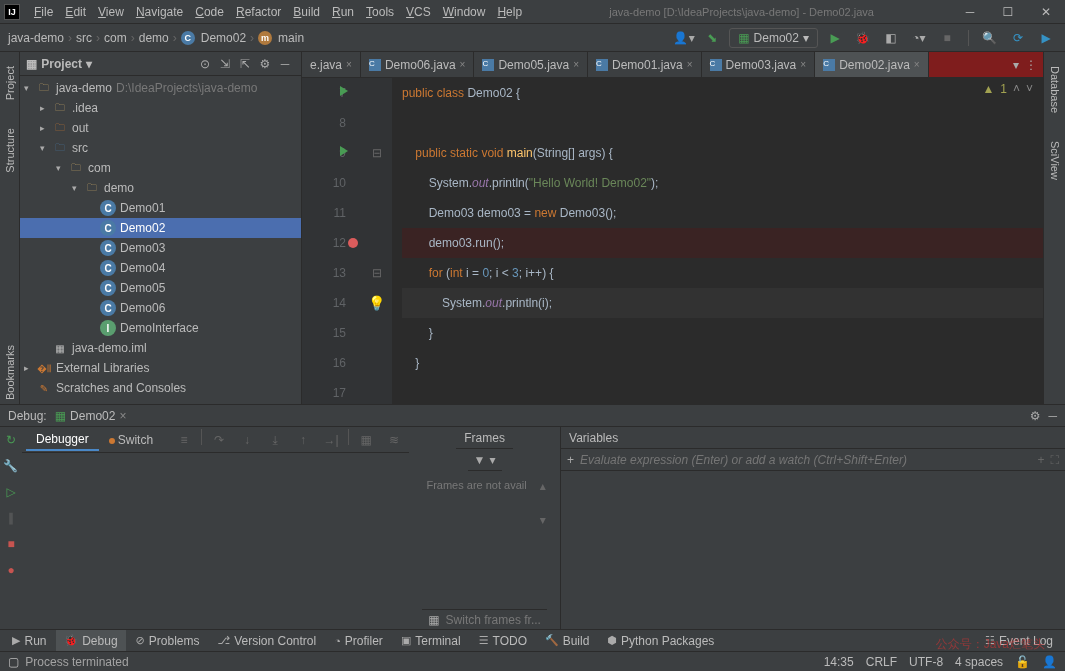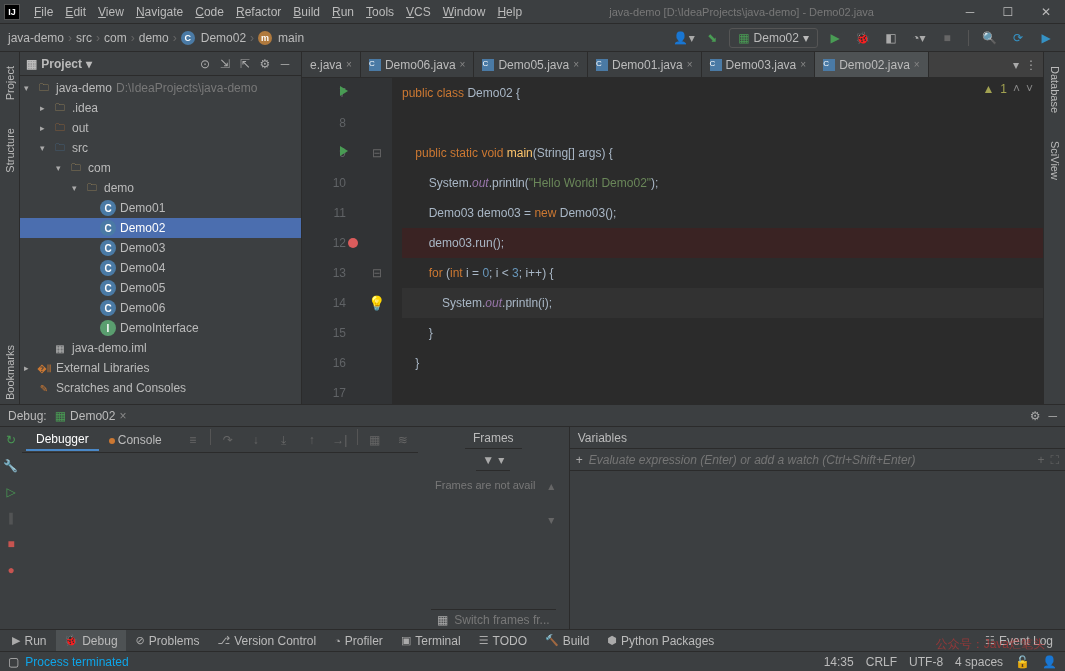--- a/index.html
+++ b/index.html
@@ -37,21 +37,21 @@
 .tree-row .ticon { width: 16px; height: 16px; margin-right: 4px; display: flex; align-items: center; justify-content: center; font-size: 10px; }
 .tree-row .tlabel { color: #bbbbbb; }
 .tree-row.selected .tlabel { color: #fff; }
 .tree-row .tpath { color: #787878; margin-left: 4px; }
 .folder-ic { color: #c9a86a; }
 .folder-out { color: #cc7832; }
 .folder-src { color: #4a7aa5; }
 .class-ic { width: 14px; height: 14px; border-radius: 50%; background: #4a7aa5; color: #fff; font-size: 8px; font-weight: bold; }
 .iface-ic { width: 14px; height: 14px; border-radius: 50%; background: #5a9e6f; color: #fff; font-size: 8px; font-weight: bold; }
 .editor-area { flex: 1; display: flex; flex-direction: column; background: #2b2b2b; overflow: hidden; }
-.editor-tabs { height: 26px; background: #404040; display: flex; align-items: stretch; border-bottom: 1px solid #2b2b2b; overflow: hidden; }
+.editor-tabs { height: 26px; background: #7f1d1d; display: flex; align-items: stretch; border-bottom: 1px solid #2b2b2b; overflow: hidden; }
 .etab { display: flex; align-items: center; padding: 0 8px; gap: 4px; border-right: 1px solid #2b2b2b; cursor: pointer; background: #3c3f41; }
 .etab.active { background: #4e5254; }
 .etab .close { color: #888; font-size: 10px; }
 .etab-tools { margin-left: auto; display: flex; align-items: center; padding: 0 6px; gap: 6px; }
 .editor-body { flex: 1; display: flex; overflow: hidden; font-family: "JetBrains Mono", Consolas, monospace; font-size: 14px; position: relative; }
 .gutter { width: 60px; background: #313335; text-align: right; padding-right: 16px; color: #606366; line-height: 30px; position: relative; }
 .gutter .ln { height: 30px; position: relative; }
 .gutter .bp { position: absolute; right: -12px; top: 10px; width: 10px; height: 10px; border-radius: 50%; background: #db5c5c; }
 .gutter .run-ic { position: absolute; left: 38px; top: 8px; width: 0; height: 0; border-left: 8px solid #499c54; border-top: 5px solid transparent; border-bottom: 5px solid transparent; }
 .gutter2 { width: 30px; background: #313335; line-height: 30px; }
@@ -93,21 +93,21 @@
 .vars-toolbar { height: 22px; display: flex; align-items: center; padding: 0 6px; border-bottom: 1px solid #2b2b2b; gap: 6px; }
 .vars-toolbar input { flex: 1; background: transparent; border: none; color: #bbbbbb; outline: none; font-style: italic; }
 .vars-body { flex: 1; display: flex; align-items: center; justify-content: center; color: #787878; }
 .frames-footer { height: 20px; border-top: 1px solid #2b2b2b; padding: 0 6px; display: flex; align-items: center; color: #787878; font-size: 11px; }
 .bottom-tabs { height: 22px; background: #3c3f41; border-top: 1px solid #2b2b2b; display: flex; align-items: center; padding: 0 4px; gap: 2px; }
 .btab { display: flex; align-items: center; gap: 4px; padding: 0 8px; cursor: pointer; height: 100%; }
 .btab.active { background: #4e5254; }
 .btab .bic { color: #aaa; font-size: 11px; }
 .bottom-tabs .spacer { flex: 1; }
 .status-bar { height: 20px; background: #3c3f41; border-top: 1px solid #2b2b2b; display: flex; align-items: center; padding: 0 8px; font-size: 11px; }
-.status-bar .sl { color: #0ea5e9; }
+.status-bar .sl { color: #a3a3a3; }
 .status-bar .spacer { flex: 1; }
 .status-bar .sr { display: flex; gap: 12px; color: #bbbbbb; }
 .watermark { position: absolute; right: 20px; bottom: 18px; color: #cc3333; font-size: 12px; opacity: 0.6; pointer-events: none; }
 </style>
 </head>
 <body>
 
 <div class="titlebar">
   <div class="logo">IJ</div>
   <div id="menu-host" style="display: flex;">
@@ -372,21 +372,21 @@
       <div class="dbtn" style="color:#499c54">↻</div>
       <div class="dbtn">🔧</div>
       <div class="dbtn" style="color:#499c54">▷</div>
       <div class="dbtn" style="color:#666">∥</div>
       <div class="dbtn" style="color:#c75450">■</div>
       <div class="dbtn" style="color:#c75450">●</div>
     </div>
     <div style="flex:1;display:flex;flex-direction:row">
       <div class="debug-toolbar">
         <div class="dtab active">Debugger</div>
-        <div class="dtab"><span class="dot"></span><span>Console</span></div>
+        <div class="dtab"><span class="dot"></span><span>Switch</span></div>
         <div class="debug-tools">
           <div class="tbtn">≡</div>
           <div style="width:1px;height:16px;background:#555"></div>
           <div class="tbtn">↷</div>
           <div class="tbtn">↓</div>
           <div class="tbtn">⤓</div>
           <div class="tbtn">↑</div>
           <div class="tbtn">→|</div>
           <div style="width:1px;height:16px;background:#555"></div>
           <div class="tbtn">▦</div>

